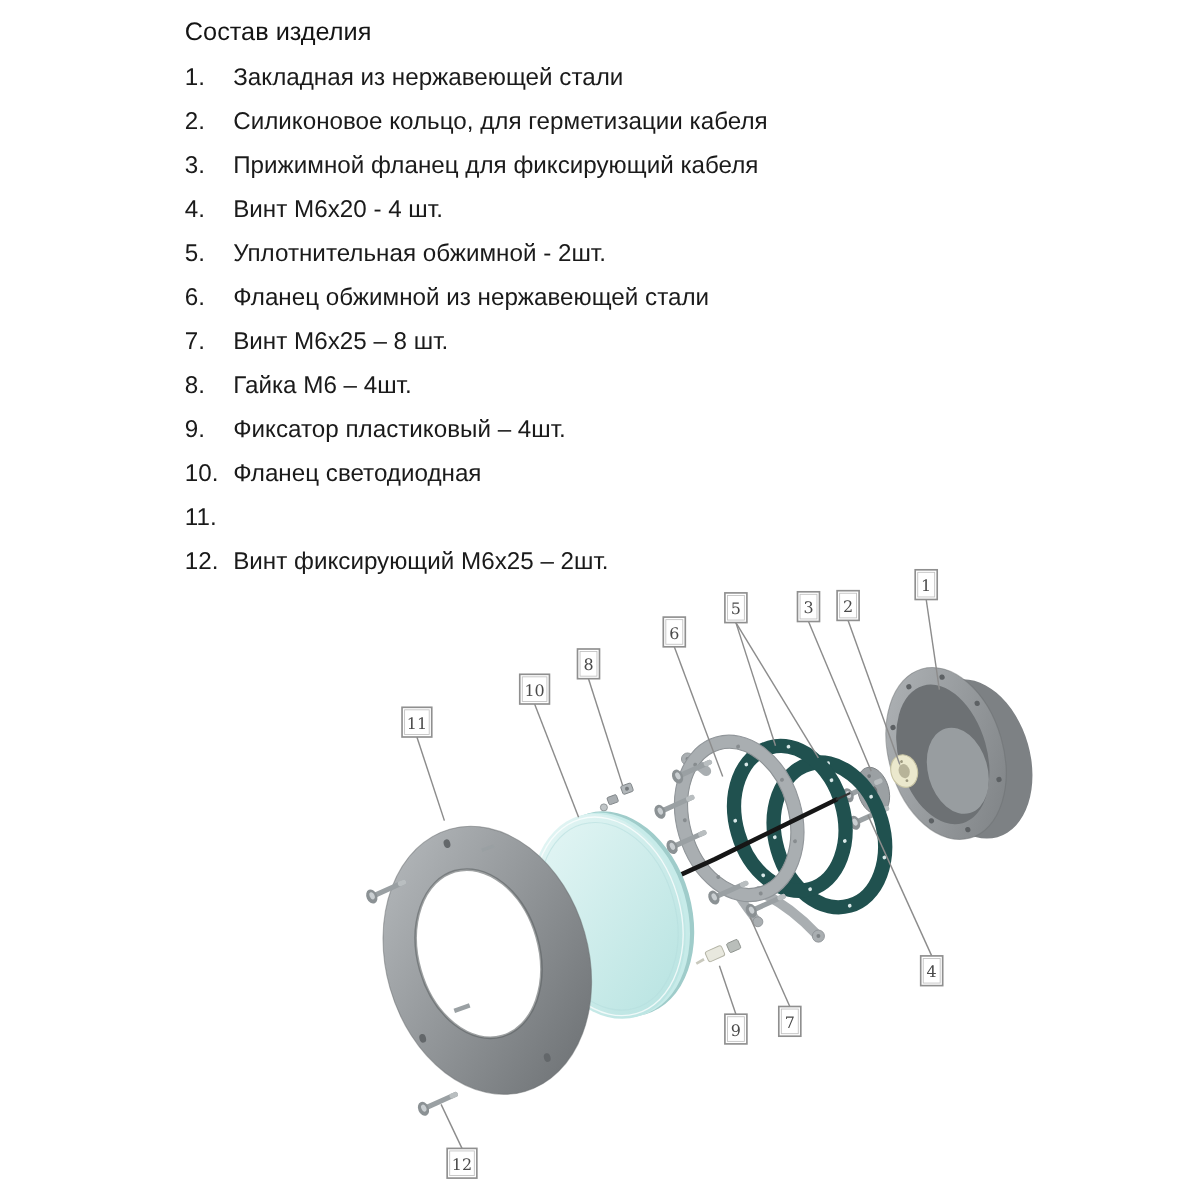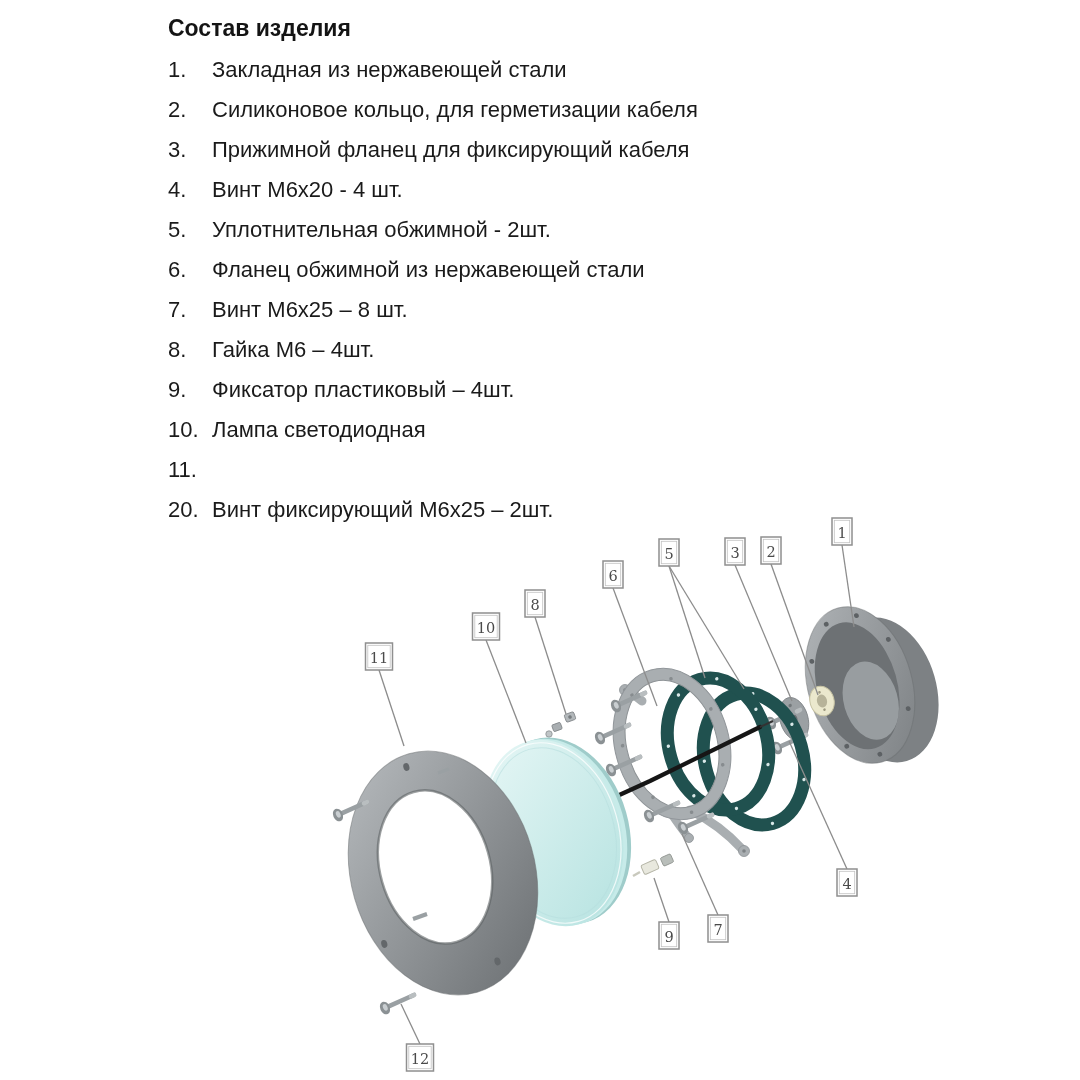--- a/index.html
+++ b/index.html
@@ -1,19 +1,19 @@
 <!DOCTYPE html>
 <html style="--gasket: #20514f; --metal: #9aa0a3; --metal-dark: #75797c; --metal-light: #a9aeb1; --lamp-face: #cdeeec; --lamp-edge: #9fccca; --silicone-ring: #ebe8cd; --cable: #161616; --leader-line: #8c8c8c; --label-border: #8f8f8f; --label-text: #4a4a4a;"><head>
 <meta charset="utf-8">
 <style>
   html,body{margin:0;padding:0}
   body{width:1080px;height:1080px;background:#ffffff;position:relative;overflow:hidden;
        font-family:"Liberation Sans",sans-serif;}
   .content{position:absolute;left:168px;top:12px}
-  .title{font-weight:bold;font-size:23px;color:#141414;line-height:32px}
+  .title{font-weight:normal;font-size:23px;color:#141414;line-height:32px}
   .list{margin-top:6px}
   .row{display:flex;height:40px;align-items:center;font-size:22px;color:#1a1a1a}
   .row .num{width:44px;flex:0 0 44px}
   svg.diagram{position:absolute;left:330px;top:515px}
   .leader{stroke:var(--leader-line,#8c8c8c);stroke-width:1.3;fill:none}
   .labelbox{fill:#ffffff;stroke:var(--label-border,#8f8f8f);stroke-width:1.5}
   .labelbox2{fill:none;stroke:#c2c2c2;stroke-width:0.8}
   .labeltext{font-family:"DejaVu Serif",serif;font-size:14.5px;fill:var(--label-text,#4a4a4a);text-anchor:middle}
 </style>
 </head>
@@ -53,27 +53,27 @@
       <div class="row">
         <span class="num">8.</span>
         <span class="txt">Гайка М6 – 4шт.</span>
       </div>
       <div class="row">
         <span class="num">9.</span>
         <span class="txt">Фиксатор пластиковый – 4шт.</span>
       </div>
       <div class="row">
         <span class="num">10.</span>
-        <span class="txt">Лампа светодиодная</span>
+        <span class="txt">Фланец светодиодная</span>
       </div>
       <div class="row">
         <span class="num">11.</span>
       </div>
       <div class="row">
-        <span class="num">20.</span>
+        <span class="num">12.</span>
         <span class="txt">Винт фиксирующий М6х25 – 2шт.</span>
       </div>
     </div>
 </div>
 
 <svg class="diagram" width="650" height="565" viewBox="0 0 650 565" xmlns="http://www.w3.org/2000/svg">
   <defs>
     <linearGradient id="gNiche" x1="0" y1="0" x2="1" y2="1">
       <stop offset="0" stop-color="#b2b6b9"></stop>
         <stop offset="1" stop-color="#7b7f82"></stop>

